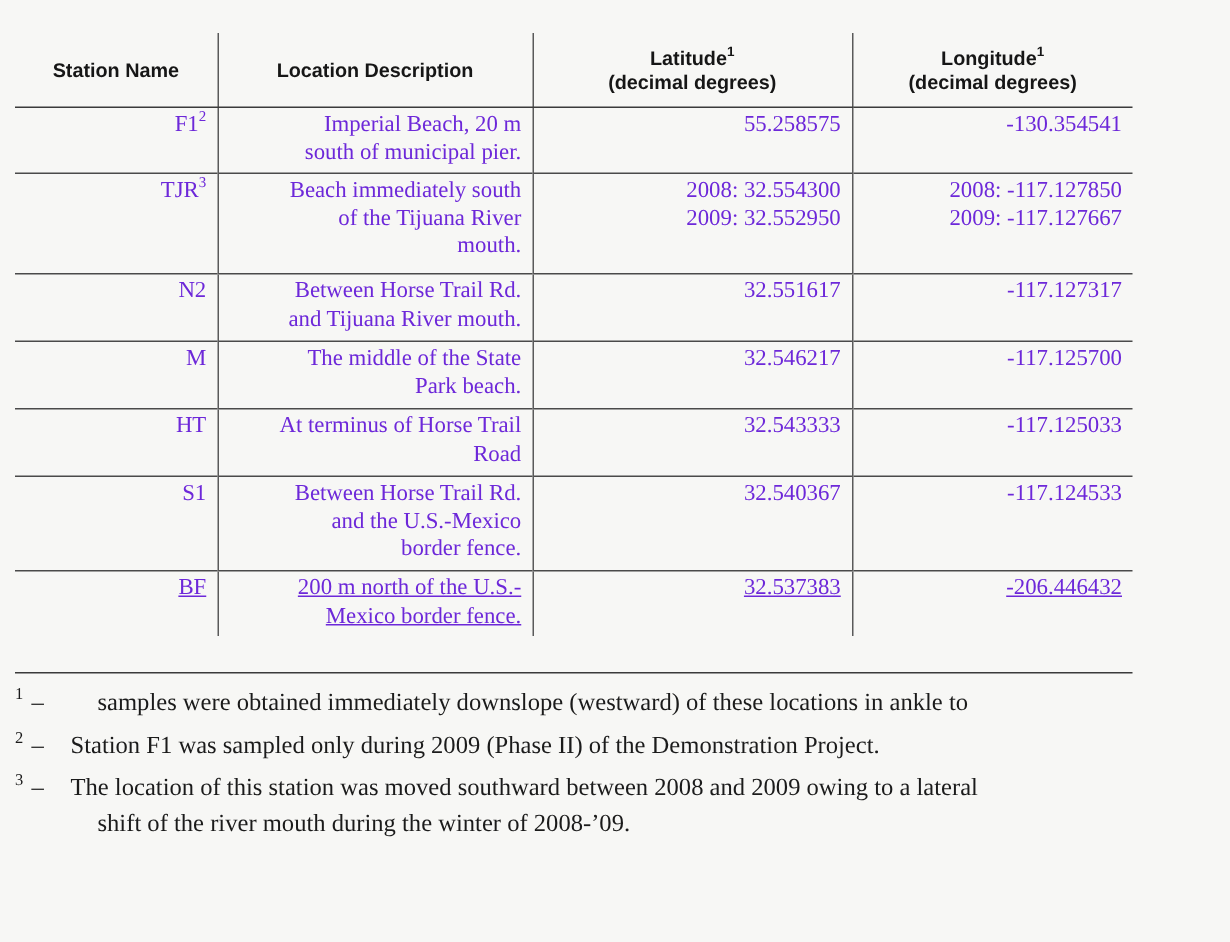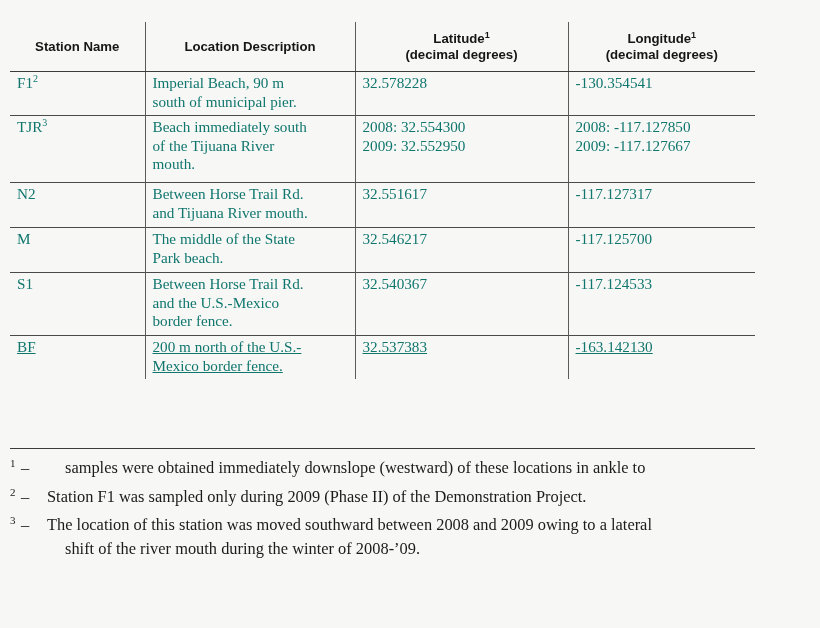--- a/index.html
+++ b/index.html
@@ -55,22 +55,22 @@
     font-size: 9px;
     vertical-align: super;
     line-height: 0;
   }
   thead th .l2 { display: block; }
 
   tbody td {
     font-family: "Liberation Serif", serif;
     font-size: 15.2px;
     line-height: 18.6px;
-    color: #0f766e;
-    text-align: left;
+    color: #6d28d9;
+    text-align: right;
     vertical-align: top;
     padding: 2px 7px 4px 7px;
     border-top: 1.1px solid #4a4a4a;
     border-right: 1.2px solid #5a5a5a;
   }
   tbody td:last-child { border-right: none; }
   tbody tr:first-child td { border-top: none; }
   tbody td .sup {
     font-size: 10px;
     vertical-align: super;
@@ -163,25 +163,25 @@
             <span>Longitude</span><span class="sup">1</span>
             <span class="l2">(decimal degrees)</span>
           </th>
         </tr>
       </thead>
       <tbody>
 
         <tr class="h-r1">
           <td><span>F1</span><span class="sup">2</span></td>
           <td>
-            <span class="ln">Imperial Beach, 90 m</span>
+            <span class="ln">Imperial Beach, 20 m</span>
             <span class="ln">south of municipal pier.</span>
           </td>
           <td>
-            <span class="ln">32.578228</span>
+            <span class="ln">55.258575</span>
           </td>
           <td>
             <span class="ln">-130.354541</span>
           </td>
         </tr>
 
         <tr class="h-r2">
           <td><span>TJR</span><span class="sup">3</span></td>
           <td>
             <span class="ln">Beach immediately south</span>
@@ -220,20 +220,33 @@
             <span class="ln">Park beach.</span>
           </td>
           <td>
             <span class="ln">32.546217</span>
           </td>
           <td>
             <span class="ln">-117.125700</span>
           </td>
         </tr>
 
+        <tr class="h-r6">
+          <td><span>HT</span></td>
+          <td>
+            <span class="ln">At terminus of Horse Trail</span>
+            <span class="ln">Road</span>
+          </td>
+          <td>
+            <span class="ln">32.543333</span>
+          </td>
+          <td>
+            <span class="ln">-117.125033</span>
+          </td>
+        </tr>
 
         <tr class="h-r7">
           <td><span>S1</span></td>
           <td>
             <span class="ln">Between Horse Trail Rd.</span>
             <span class="ln">and the U.S.-Mexico</span>
             <span class="ln">border fence.</span>
           </td>
           <td>
             <span class="ln">32.540367</span>
@@ -246,21 +259,21 @@
         <tr class="h-r8">
           <td><span>BF</span></td>
           <td>
             <span class="ln">200 m north of the U.S.-</span>
             <span class="ln">Mexico border fence.</span>
           </td>
           <td>
             <span class="ln">32.537383</span>
           </td>
           <td>
-            <span class="ln">-163.142130</span>
+            <span class="ln">-206.446432</span>
           </td>
         </tr>
 
       </tbody>
     </table>
     <div class="table-bottom-rule"></div>
   </div>
 
   <div class="footnotes">
 

